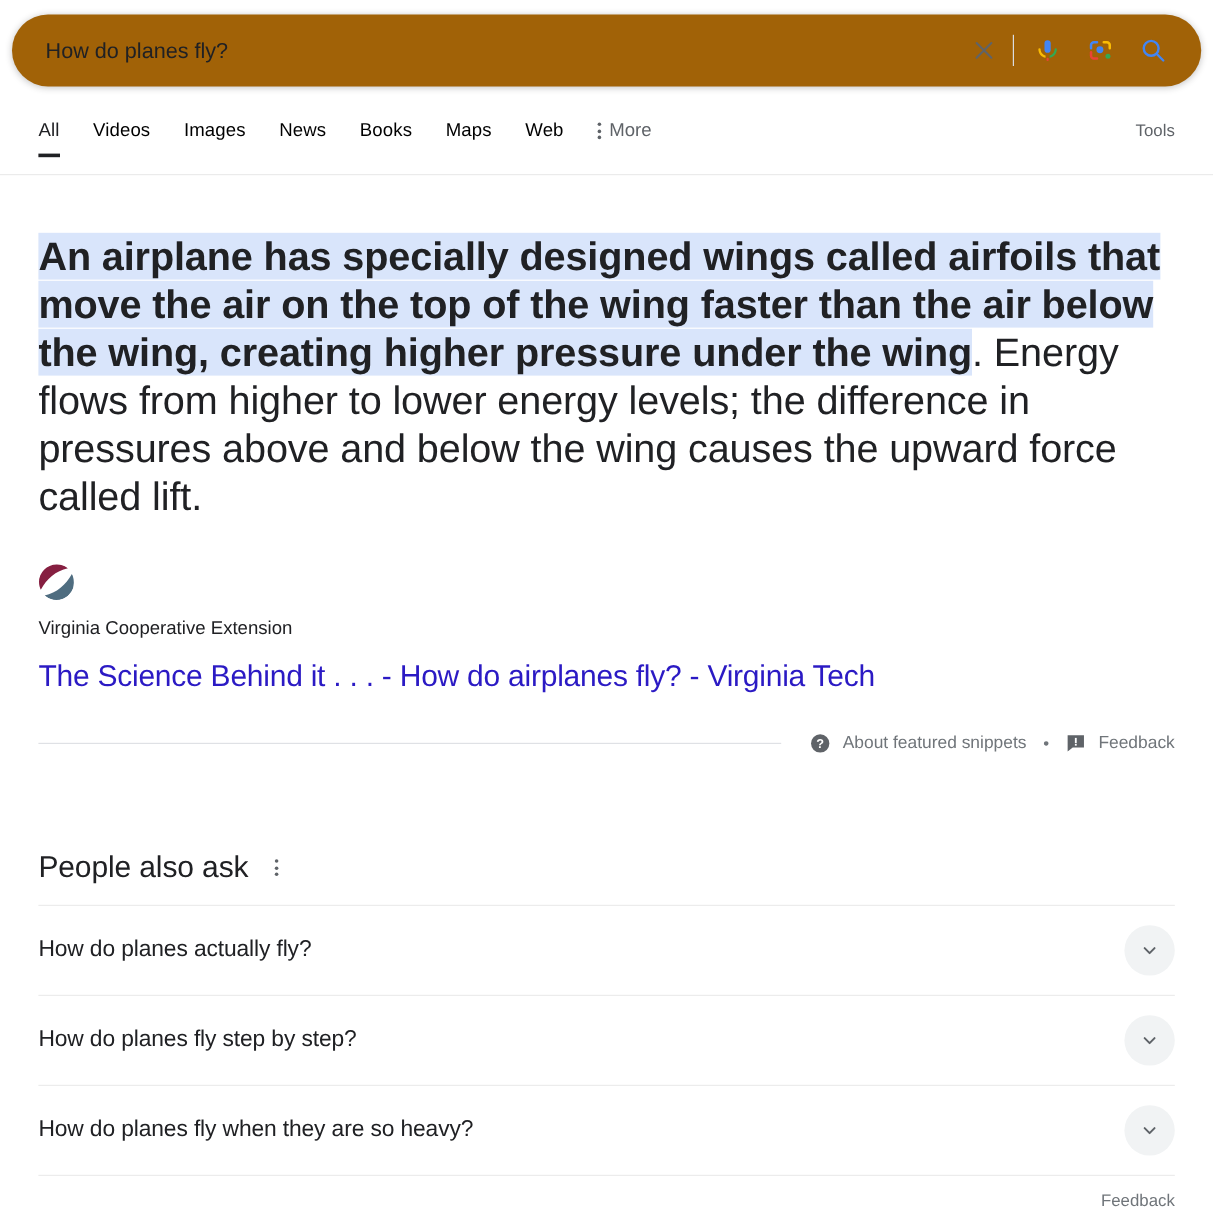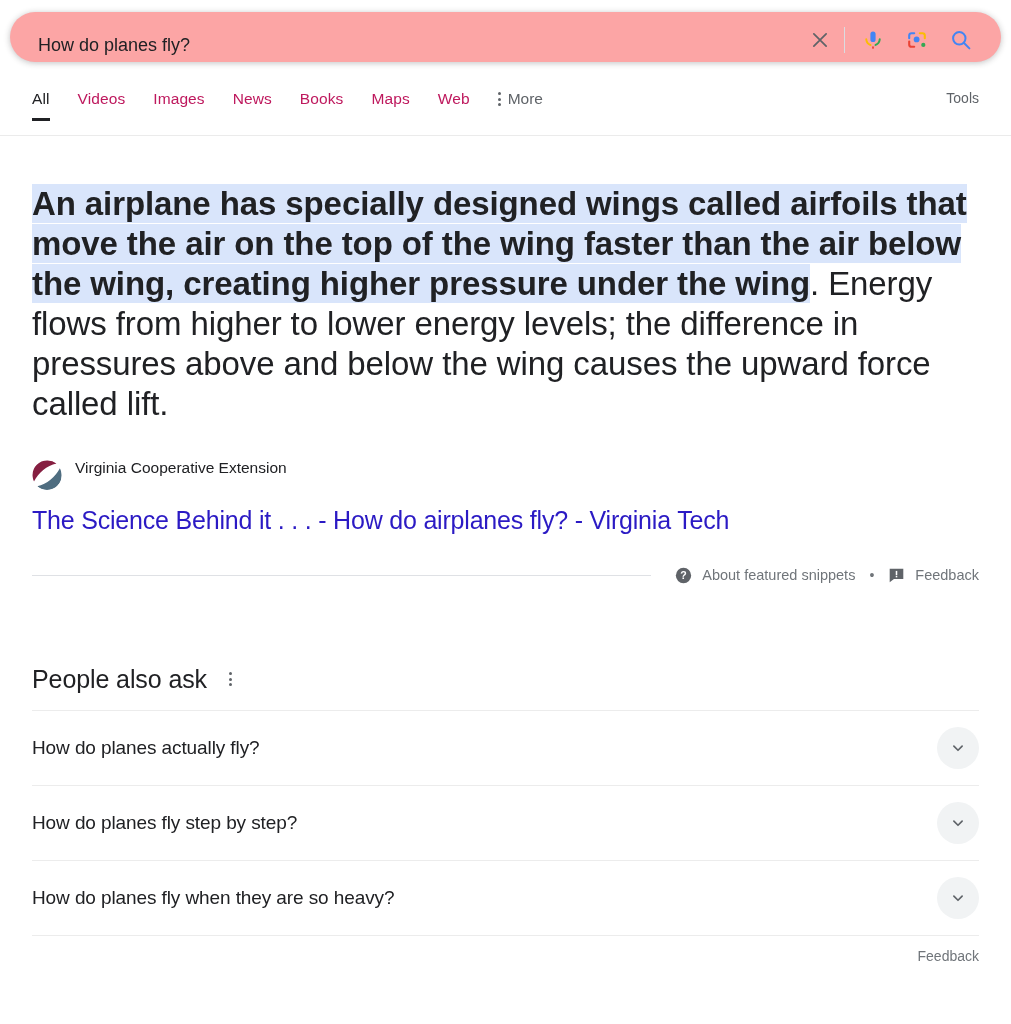--- a/index.html
+++ b/index.html
@@ -12,26 +12,26 @@
     -webkit-font-smoothing: antialiased;
     overflow: hidden;
   }
 
   
   .searchbar-wrap {
     padding: 12px 10px 0 10px;
   }
   .searchbar {
     position: relative;
-    height: 50px;
+    height: 60px;
     border-radius: 30px;
-    background: #fca5a5;
+    background: #a16207;
     box-shadow: 0 1px 6px rgba(32,33,36,.28);
     display: flex;
-    align-items: flex-end;
+    align-items: center;
     padding: 0 18px 0 28px;
   }
   .search-input {
     flex: 1;
     border: none;
     outline: none;
     font-family: "Liberation Sans", sans-serif;
     font-size: 18px;
     color: #202124;
     background: transparent;
@@ -72,21 +72,21 @@
     height: 46px;
   }
   .tabs {
     display: flex;
     align-items: flex-end;
     gap: 0;
     flex: 1;
   }
   .tab {
     font-size: 15.5px;
-    color: #be185d;
+    color: #000000;
     padding: 0 14px 12px 14px;
     cursor: pointer;
     position: relative;
     white-space: nowrap;
     letter-spacing: .1px;
   }
   .tab:first-child { padding-left: 0; }
   .tab.active {
     color: #202124;
     font-weight: 400;
@@ -149,20 +149,21 @@
     -webkit-box-decoration-break: clone;
     padding: 1px 0;
   }
 
   
   .source {
     margin-top: 33px;
     display: flex;
     align-items: flex-start;
     gap: 13px;
+    flex-direction: column;
   }
   .favicon {
     width: 30px;
     height: 30px;
     border-radius: 50%;
     overflow: hidden;
     flex: 0 0 30px;
     margin-top: 3px;
   }
   .source-lines { display: flex; flex-direction: column; }

